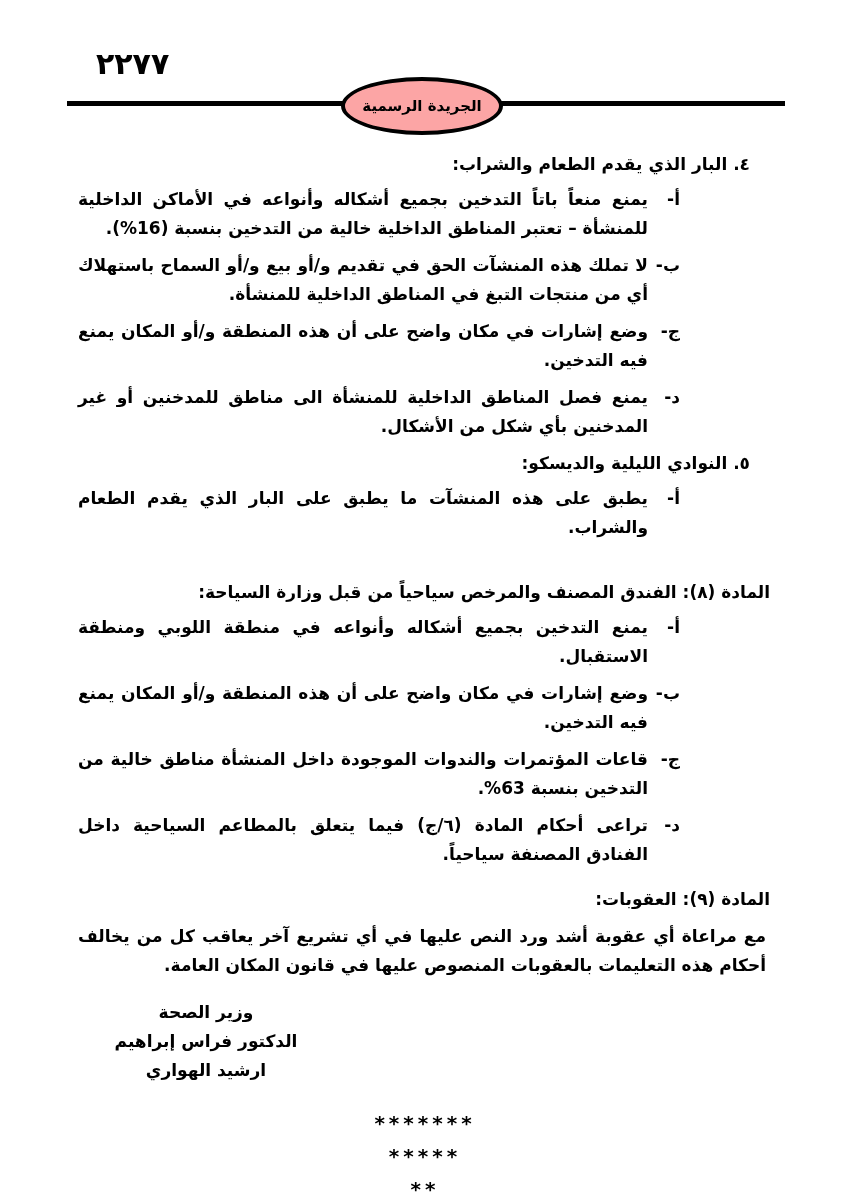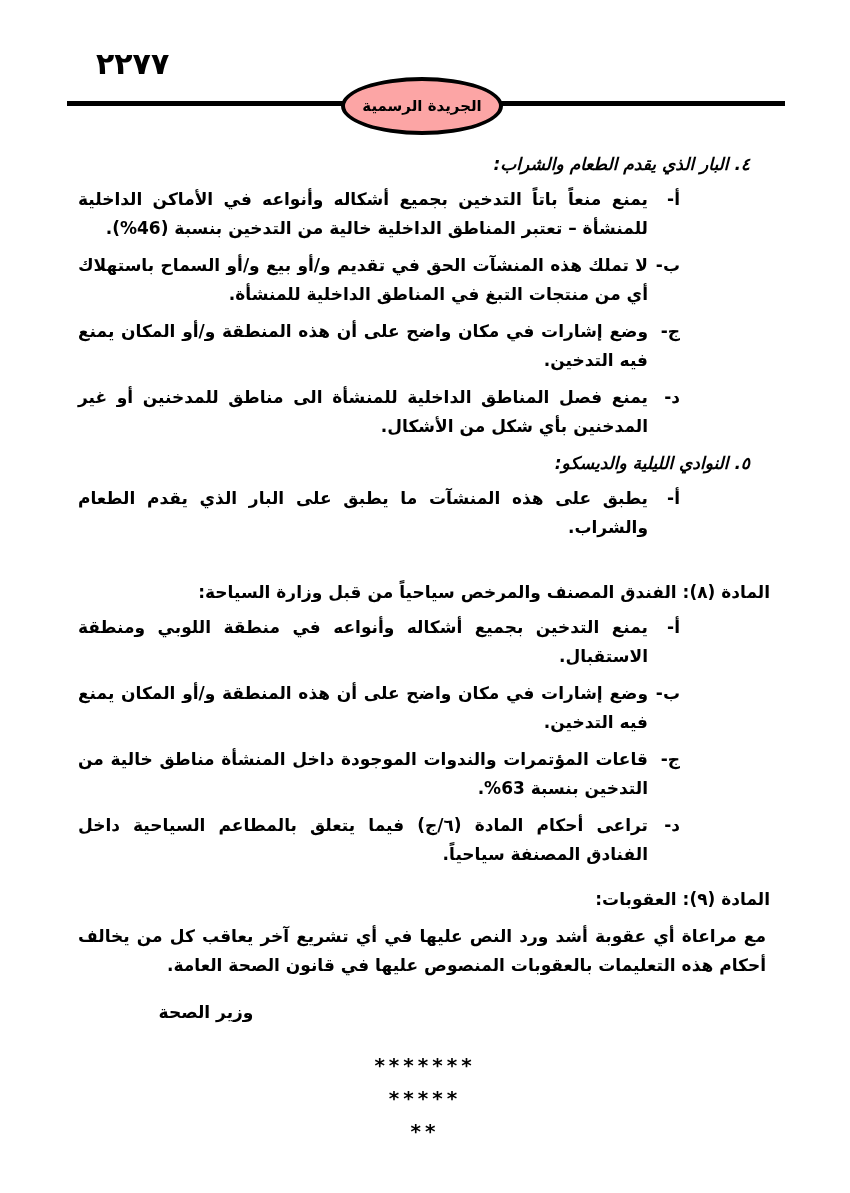--- a/index.html
+++ b/index.html
@@ -29,21 +29,21 @@
     background: #fca5a5; z-index: 2;
     display: flex; align-items: center; justify-content: center;
   }
   .gazette-badge span { font-size: 15px; }
 
   
   .content {
     position: absolute; top: 150px; right: 78px; left: 78px;
     font-size: 17px; line-height: 29px; text-align: right;
   }
-  .heading-sub { padding-right: 22px; margin-bottom: 6px; font-style: italic; }
+  .heading-sub { padding-right: 22px; margin-bottom: 6px; }
   .heading-article { padding-right: 2px; margin-bottom: 6px; }
   .mt-s5  { margin-top: 4px; }
   .mt-a8  { margin-top: 36px; }
   .mt-a9  { margin-top: 16px; }
 
   .item { display: flex; padding-right: 92px; margin-bottom: 8px; }
   .marker { width: 32px; flex-shrink: 0; }
   .item-text { flex: 1; text-align: justify; }
 
   .penalty-paragraph { margin-top: 8px; text-align: justify; padding-right: 6px; }
@@ -67,21 +67,21 @@
   <div class="gazette-badge">
     <span>الجريدة الرسمية</span>
   </div>
 
   <div class="content">
 
     <div class="heading-sub">٤. البار الذي يقدم الطعام والشراب:</div>
 
     <div class="item">
       <span class="marker">أ-</span>
-      <span class="item-text">يمنع منعاً باتاً التدخين بجميع أشكاله وأنواعه في الأماكن الداخلية للمنشأة – تعتبر المناطق الداخلية خالية من التدخين بنسبة (46%).</span>
+      <span class="item-text">يمنع منعاً باتاً التدخين بجميع أشكاله وأنواعه في الأماكن الداخلية للمنشأة – تعتبر المناطق الداخلية خالية من التدخين بنسبة (16%).</span>
     </div>
     <div class="item">
       <span class="marker">ب-</span>
       <span class="item-text">لا تملك هذه المنشآت الحق في تقديم و/أو بيع و/أو السماح باستهلاك أي من منتجات التبغ في المناطق الداخلية للمنشأة.</span>
     </div>
     <div class="item">
       <span class="marker">ج-</span>
       <span class="item-text">وضع إشارات في مكان واضح على أن هذه المنطقة و/أو المكان يمنع فيه التدخين.</span>
     </div>
     <div class="item">
@@ -107,24 +107,25 @@
     <div class="item">
       <span class="marker">ج-</span>
       <span class="item-text">قاعات المؤتمرات والندوات الموجودة داخل المنشأة مناطق خالية من التدخين بنسبة 63%.</span>
     </div>
     <div class="item">
       <span class="marker">د-</span>
       <span class="item-text">تراعى أحكام المادة (٦/ج) فيما يتعلق بالمطاعم السياحية داخل الفنادق المصنفة سياحياً.</span>
     </div>
 
     <div class="heading-article mt-a9">المادة (٩): العقوبات:</div>
-    <div class="penalty-paragraph">مع مراعاة أي عقوبة أشد ورد النص عليها في أي تشريع آخر يعاقب كل من يخالف أحكام هذه التعليمات بالعقوبات المنصوص عليها في قانون الصحة العامة.</div>
+    <div class="penalty-paragraph">مع مراعاة أي عقوبة أشد ورد النص عليها في أي تشريع آخر يعاقب كل من يخالف أحكام هذه التعليمات بالعقوبات المنصوص عليها في قانون المكان العامة.</div>
 
     <div class="signature">
       <div>وزير الصحة</div>
+      <div>الدكتور فراس إبراهيم ارشيد الهواري</div>
     </div>
 
     <div class="separators">
       <div class="separator-row">*******</div>
       <div class="separator-row">*****</div>
       <div class="separator-row">**</div>
     </div>
 
   </div>
 </div>

